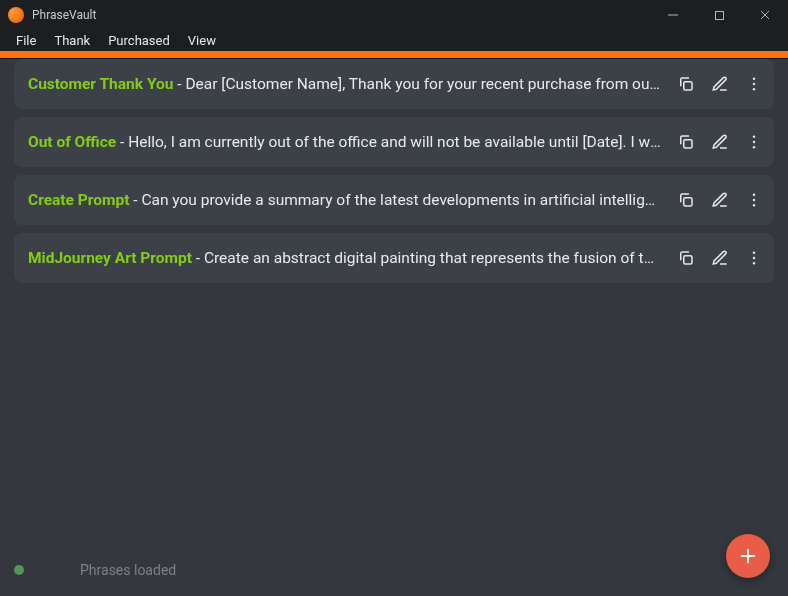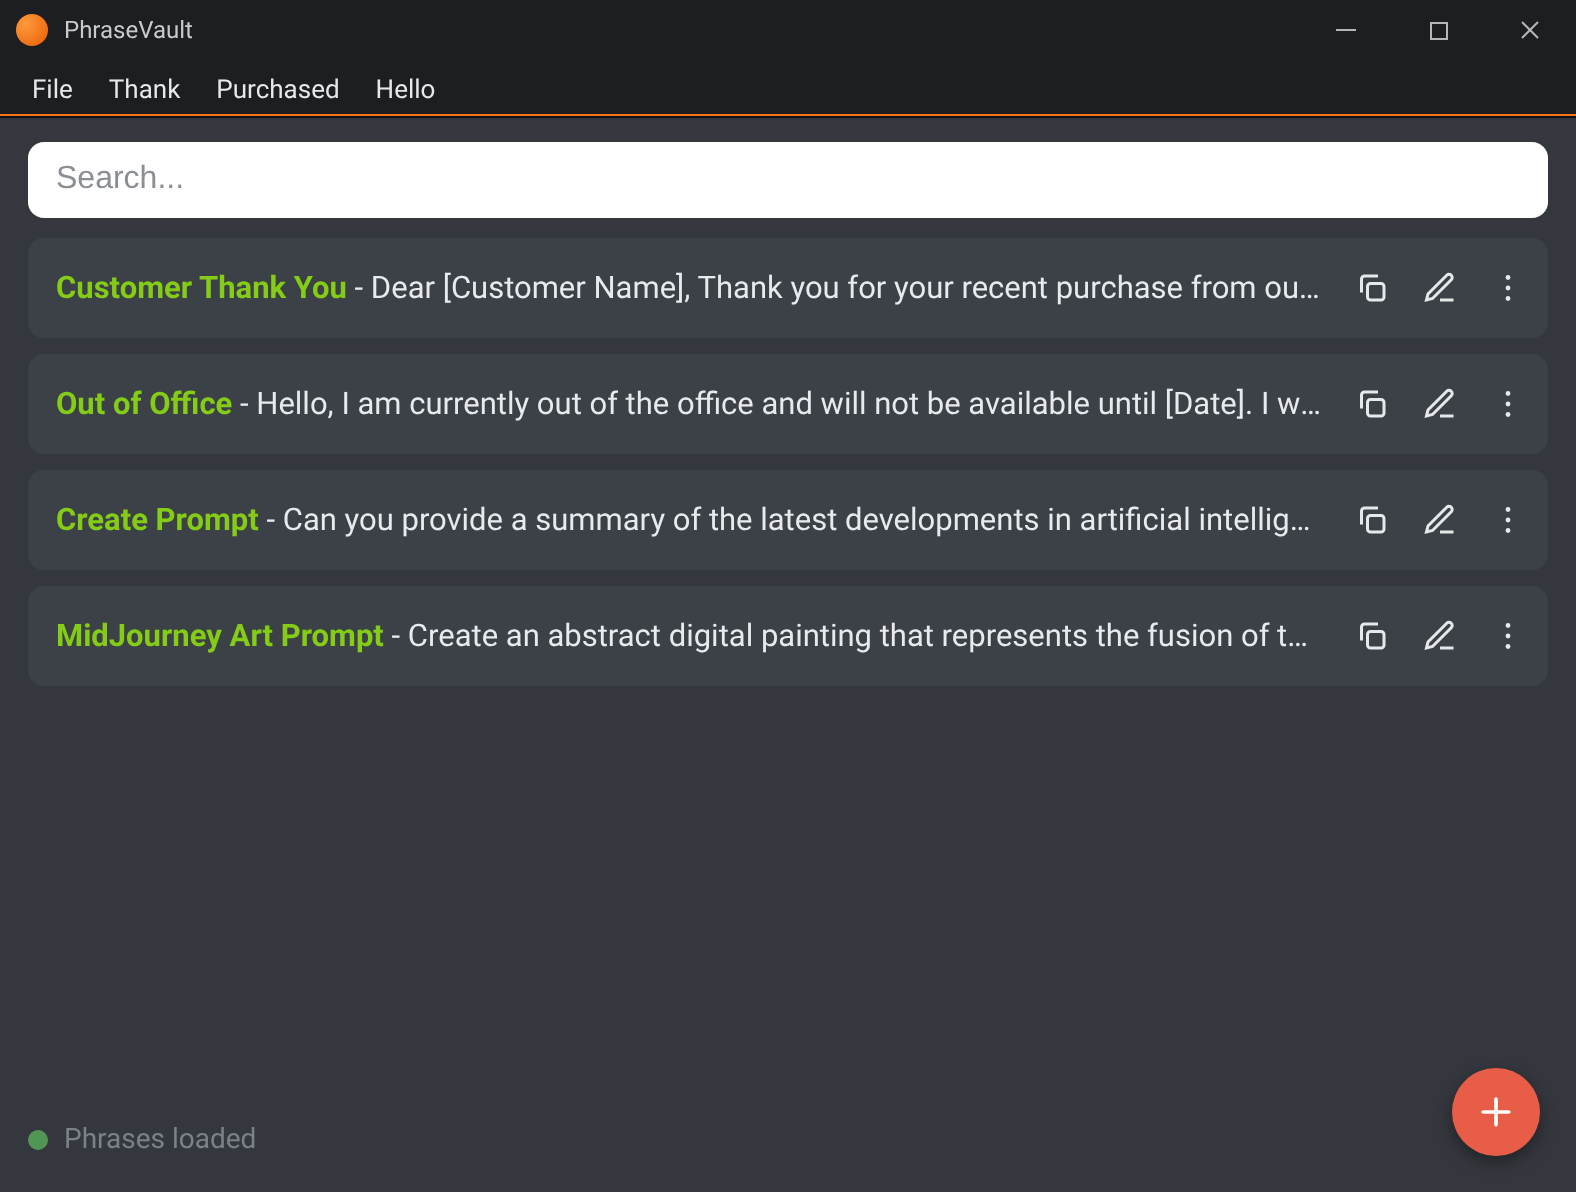--- a/index.html
+++ b/index.html
@@ -25,24 +25,24 @@
     display:inline-block;
   }
   .app-title { font-size: 12px; color: #c8cacc; text-align: right; }
   .win-controls { position: absolute; right: 0; top: 0; height: 30px; display: flex; }
   .win-btn { width: 46px; height: 30px; display:flex; align-items:center; justify-content:center; color:#b4b7ba; }
   .win-btn svg { stroke: #b4b7ba; }
   .menubar {
     height: 28px;
     background: #1c1e22;
     display: flex;
-    align-items: flex-end;
+    align-items: center;
     padding: 0 8px;
     gap: 2px;
-    border-bottom: 1px solid #f97316;
+    border-bottom: 7px solid #f97316;
   }
   .menu-item {
     font-size: 13px;
     color: #e6e8ea;
     padding: 4px 8px;
     cursor: default;
   }
   .content {
     position: absolute;
     top: 58px; left: 0; right: 0; bottom: 0;
@@ -87,20 +87,21 @@
   .row .actions { display: flex; gap: 14px; align-items: center; padding-left: 14px; }
   .icon-btn { width: 20px; height: 20px; display:flex; align-items:center; justify-content:center; color:#e6e8ea; }
   .icon-btn svg { width: 18px; height: 18px; }
   .kebab svg { width: 18px; height: 18px; }
   .status {
     position: absolute;
     left: 14px; bottom: 18px;
     display: flex; align-items: center;
     color: #7c8187;
     font-size: 14px;
+    gap: 48px;
   }
   .status-dot {
     width: 10px; height: 10px;
     border-radius: 50%;
     background: #5fbf5f;
     margin-right: 8px;
     opacity: 0.7;
   }
   .fab {
     position: absolute;
@@ -136,27 +137,24 @@
           <line x1="10" y1="2" x2="2" y2="10" stroke-width="1"></line>
         </svg>
     </div>
   </div>
 </div>
 
 <div class="menubar">
   <div class="menu-item">File</div>
   <div class="menu-item">Thank</div>
   <div class="menu-item">Purchased</div>
-  <div class="menu-item">Hello</div>
+  <div class="menu-item">View</div>
 </div>
 
 <div class="content">
-  <div class="search-wrap">
-    <input class="search" type="text" placeholder="Search..." style="">
-  </div>
 
   <div class="list" id="phrase-list">
   <div class="row">
     <div class="text">
       <span class="title">Customer Thank You</span><span class="sep"> - </span><span class="body">Dear [Customer Name], Thank you for your recent purchase from our store. We truly appreciate your business.</span>
     </div>
     <div class="actions">
       <span class="icon-btn">
         <svg viewBox="0 0 24 24" fill="none" stroke="currentColor" stroke-width="2">
           <rect x="9" y="9" width="11" height="11" rx="2"></rect>

